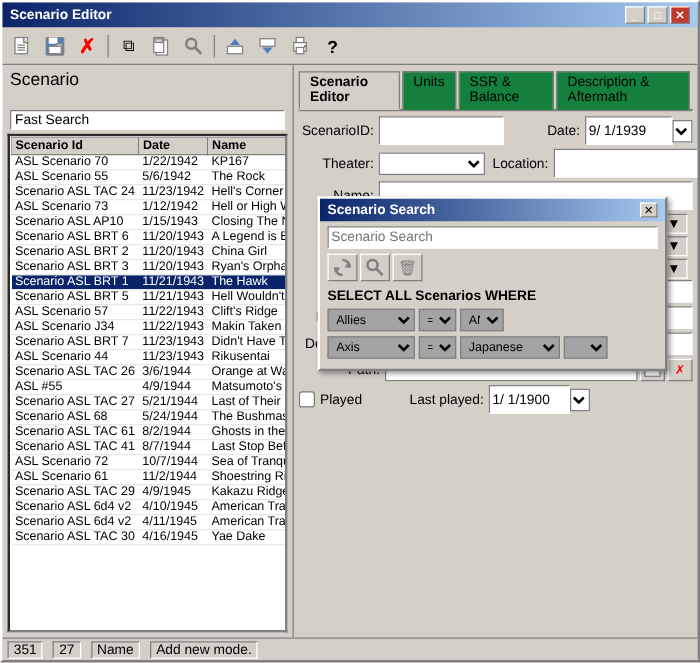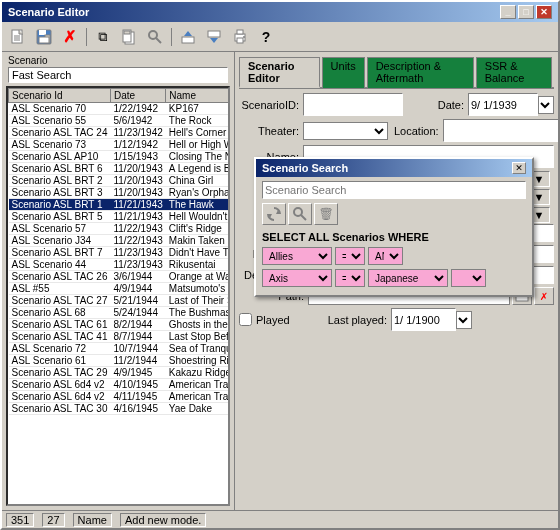--- a/index.html
+++ b/index.html
@@ -94,22 +94,22 @@
 
     
     .left-panel {
       width: 233px;
       display: flex;
       flex-direction: column;
       flex-shrink: 0;
       border-right: 1px solid #808080;
     }
     .scenario-label {
-      padding: 3px 6px 1px;
-      font-size: 10px;
+      padding: 3px 6px 17px;
+      font-size: 14px;
     }
     .search-input {
       margin: 0 6px 3px;
       padding: 1px 3px;
       border: 1px solid #808080;
       border-right-color: #fff;
       border-bottom-color: #fff;
       background: white;
       font-size: 11px;
       width: calc(100% - 12px);
@@ -124,21 +124,21 @@
     table.scenario-table {
       width: 100%;
       border-collapse: collapse;
       font-size: 10px;
     }
     table.scenario-table th {
       background: #d4d0c8;
       border: 1px solid #808080;
       padding: 1px 3px;
       text-align: left;
-      font-weight: normal;
+      font-weight: bold;
       position: sticky;
       top: 0;
       cursor: pointer;
     }
     table.scenario-table td {
       padding: 0px 3px;
       border-bottom: 1px solid #e8e8e8;
       white-space: nowrap;
       overflow: hidden;
     }
@@ -337,21 +337,21 @@
     }
     .filter-row {
       display: flex;
       align-items: center;
       gap: 3px;
       margin-bottom: 4px;
     }
     .filter-combo {
       height: 18px;
       border: 1px solid #808080;
-      background: #f9a8d4;
+      background: #a3a3a3;
       font-size: 10px;
       padding: 0 2px;
     }
     .filter-combo-wide { width: 70px; }
     .filter-combo-op { width: 30px; }
     .filter-combo-val { width: 80px; }
     .filter-combo-bool { width: 35px; }
 
     
     .path-row {
@@ -609,22 +609,22 @@
             </tbody>
         </table>
       </div>
     </div>
 
     <div class="right-panel">
 
       <div class="tab-bar">
         <div class="tab active">Scenario Editor</div>
         <div class="tab">Units</div>
+        <div class="tab">SSR &amp; Balance</div>
         <div class="tab">Description &amp; Aftermath</div>
-        <div class="tab">SSR &amp; Balance</div>
       </div>
 
       <div>
 
         <div class="form-row">
           <span class="form-label">ScenarioID:</span>
           <input class="form-input" style="width: 100px;" type="text">
           <span style="margin-left:auto;margin-right:4px;">Date:</span>
           <input class="form-input" style="width: 70px;" type="text" value="9/ 1/1939">
           <select class="form-combo" style="width:16px;height:18px;"></select>

